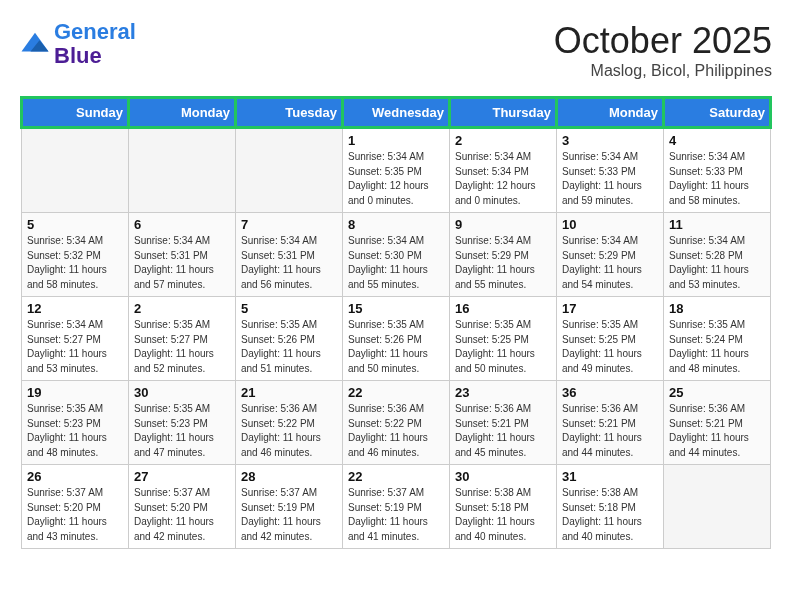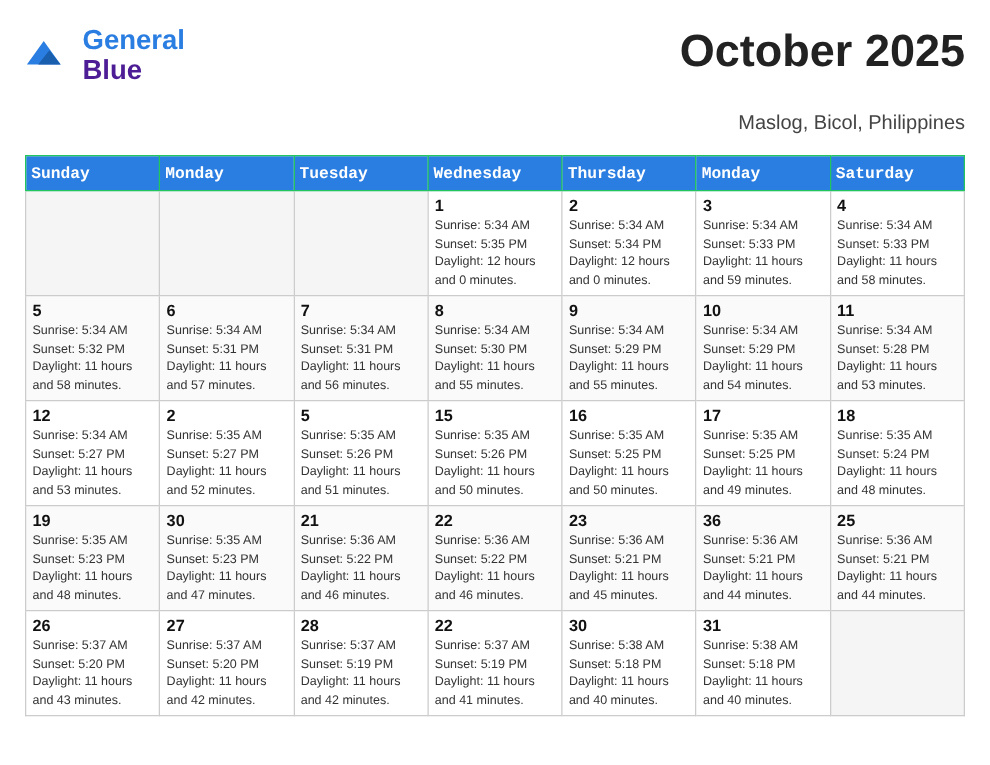--- a/index.html
+++ b/index.html
@@ -12,21 +12,20 @@
     }
     .header {
       display: flex;
       justify-content: space-between;
       align-items: flex-start;
       margin-bottom: 16px;
     }
     .logo {
       display: flex;
       align-items: center;
-      gap: 12px;
     }
     .logo-text {
       font-size: 22px;
       font-weight: bold;
       color: #1a1a2e;
       line-height: 1.1;
     }
     .logo-text span {
       color: #2a7de1;
     }
@@ -34,42 +33,40 @@
       width: 30px;
       height: 30px;
       margin-right: 4px;
       position: relative;
     }
     .title-block {
       text-align: right;
     }
     .month-title {
       font-size: 36px;
-      font-weight: bold;
+      font-weight: normal;
       color: #222;
     }
     .location {
       font-size: 16px;
       color: #444;
-      margin-top: 28px;
     }
     table {
       width: 100%;
       border-collapse: collapse;
       table-layout: fixed;
     }
     th {
       background-color: #2a7de1;
       color: white;
-      text-align: left;
+      text-align: right;
       padding: 6px 4px;
       font-size: 13px;
       font-weight: bold;
-      border: 1px solid #22c55e;
-      font-family: Liberation Mono, monospace;
+      border: 3px solid #22c55e;
     }
     td {
       border: 1px solid #ccc;
       vertical-align: top;
       padding: 4px 5px;
       height: 80px;
       background: #fff;
       font-size: 10.5px;
       color: #333;
     }

